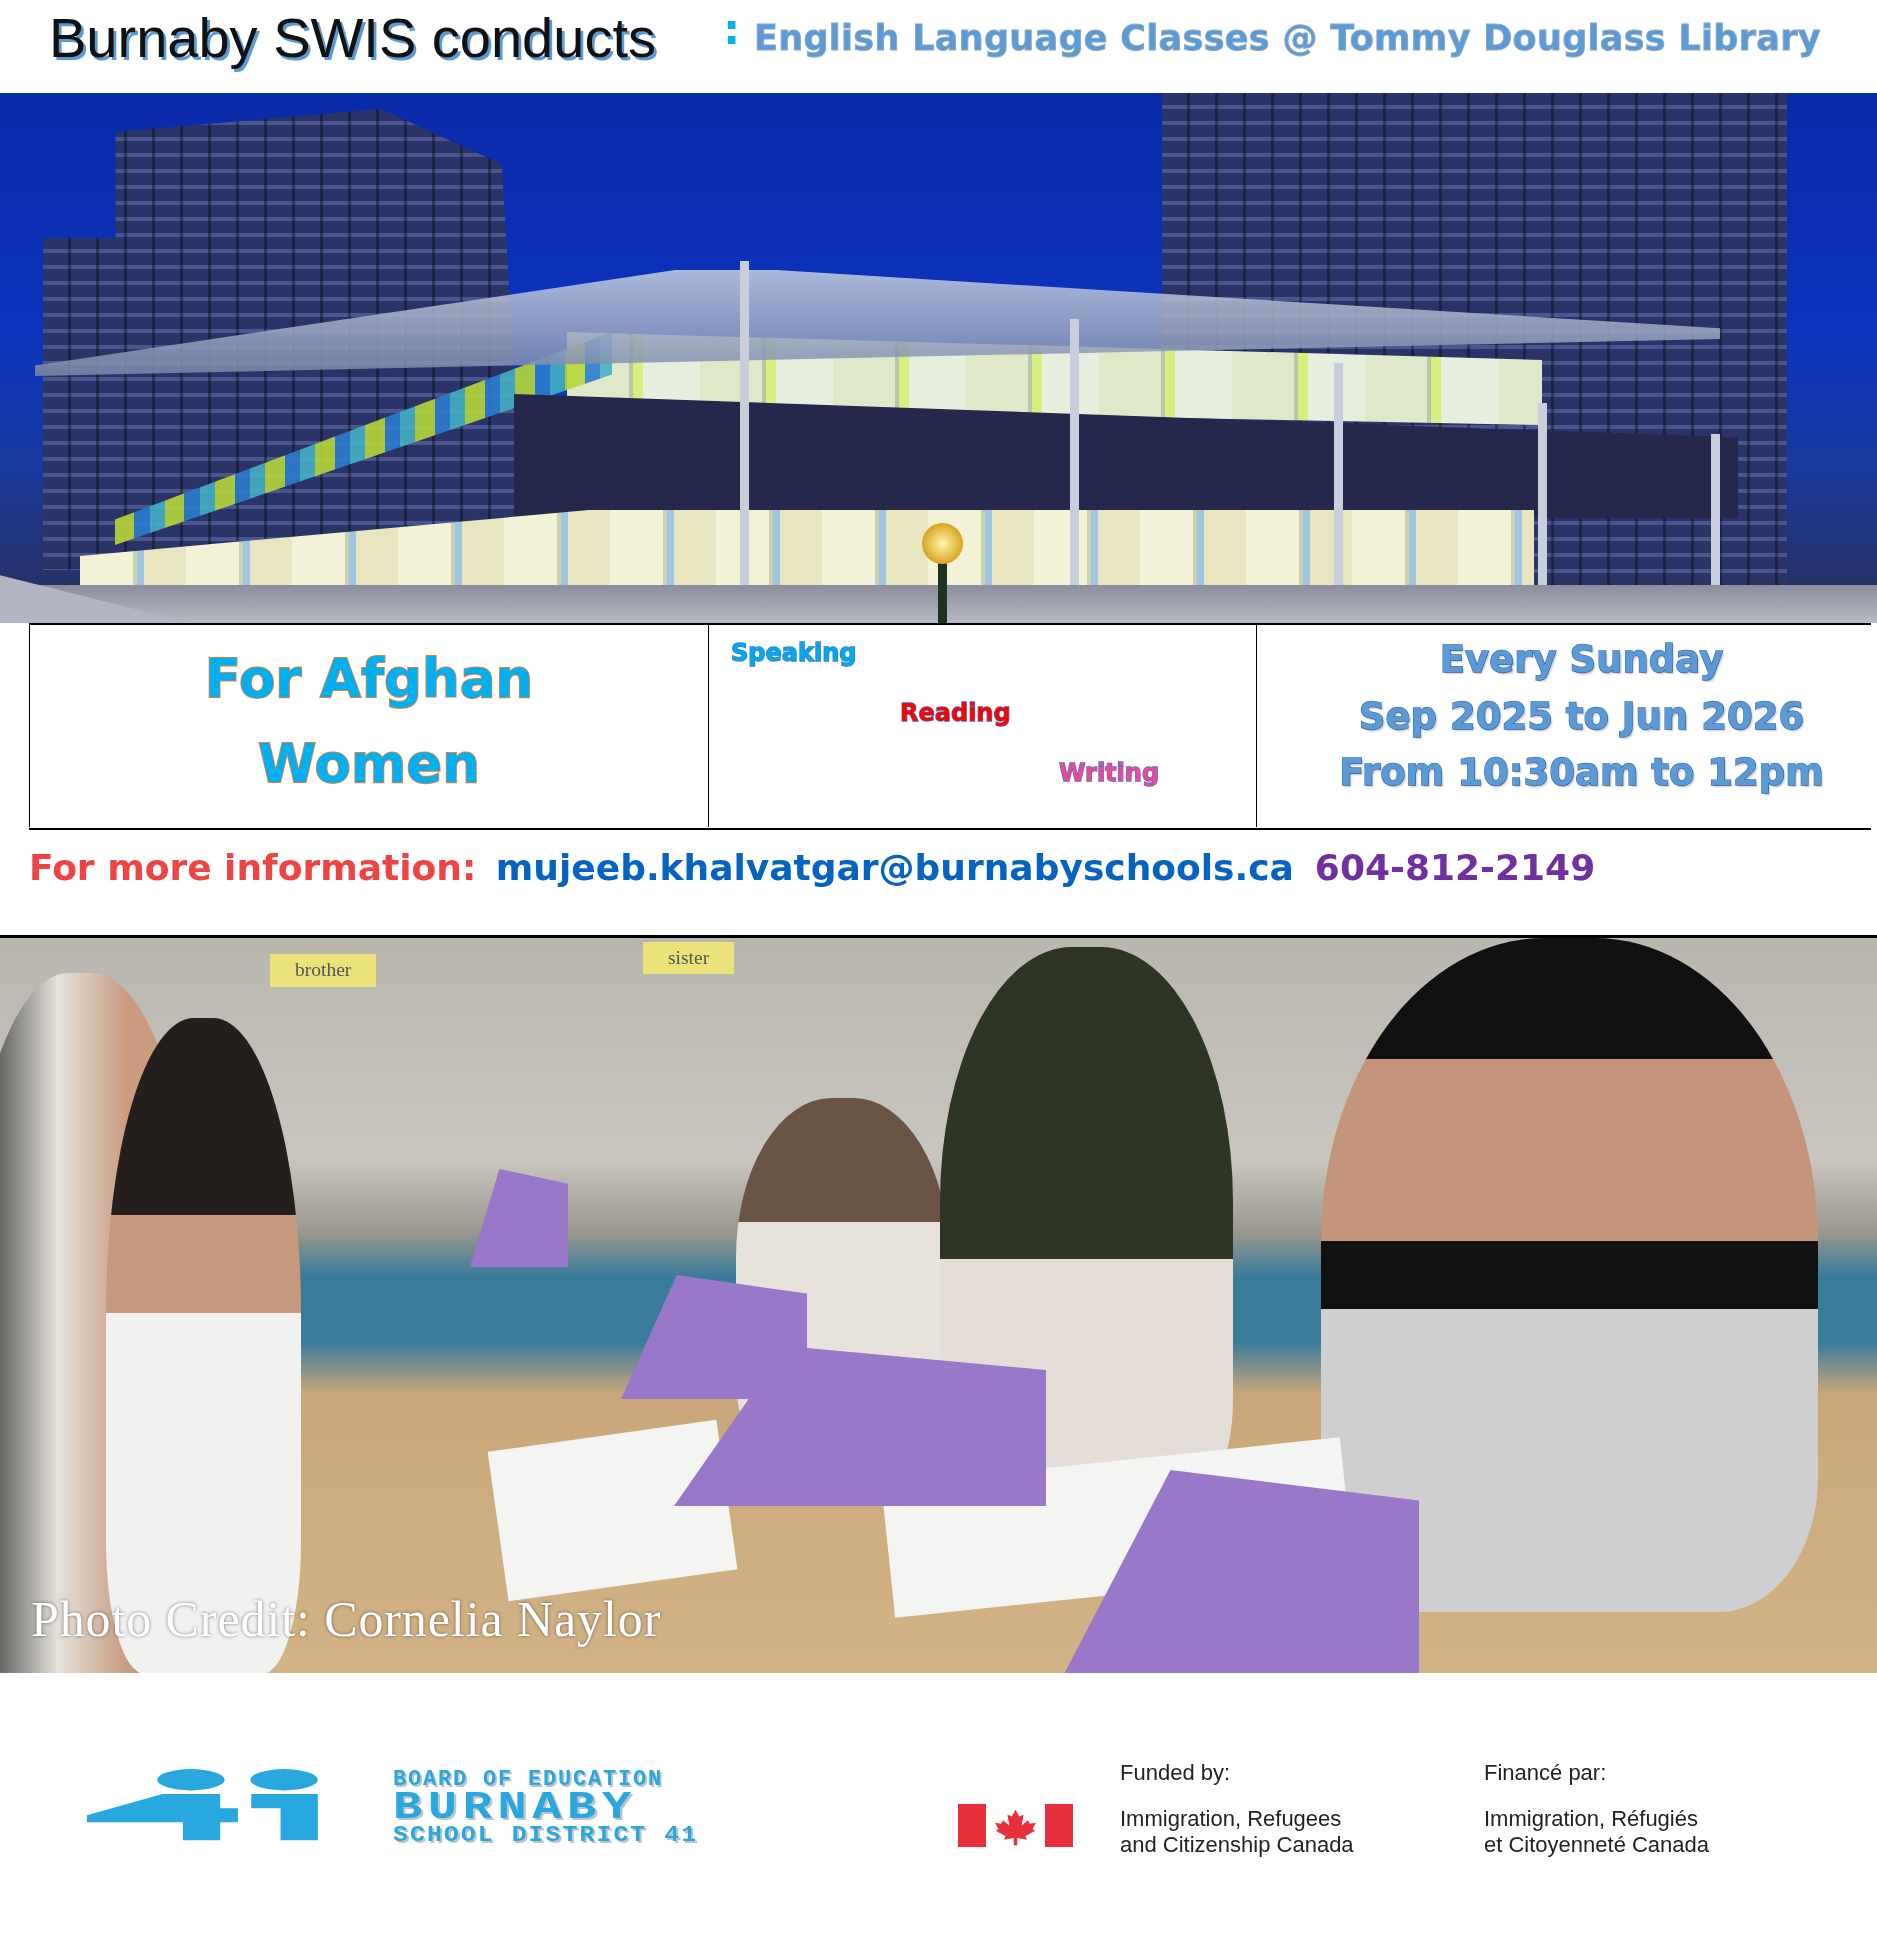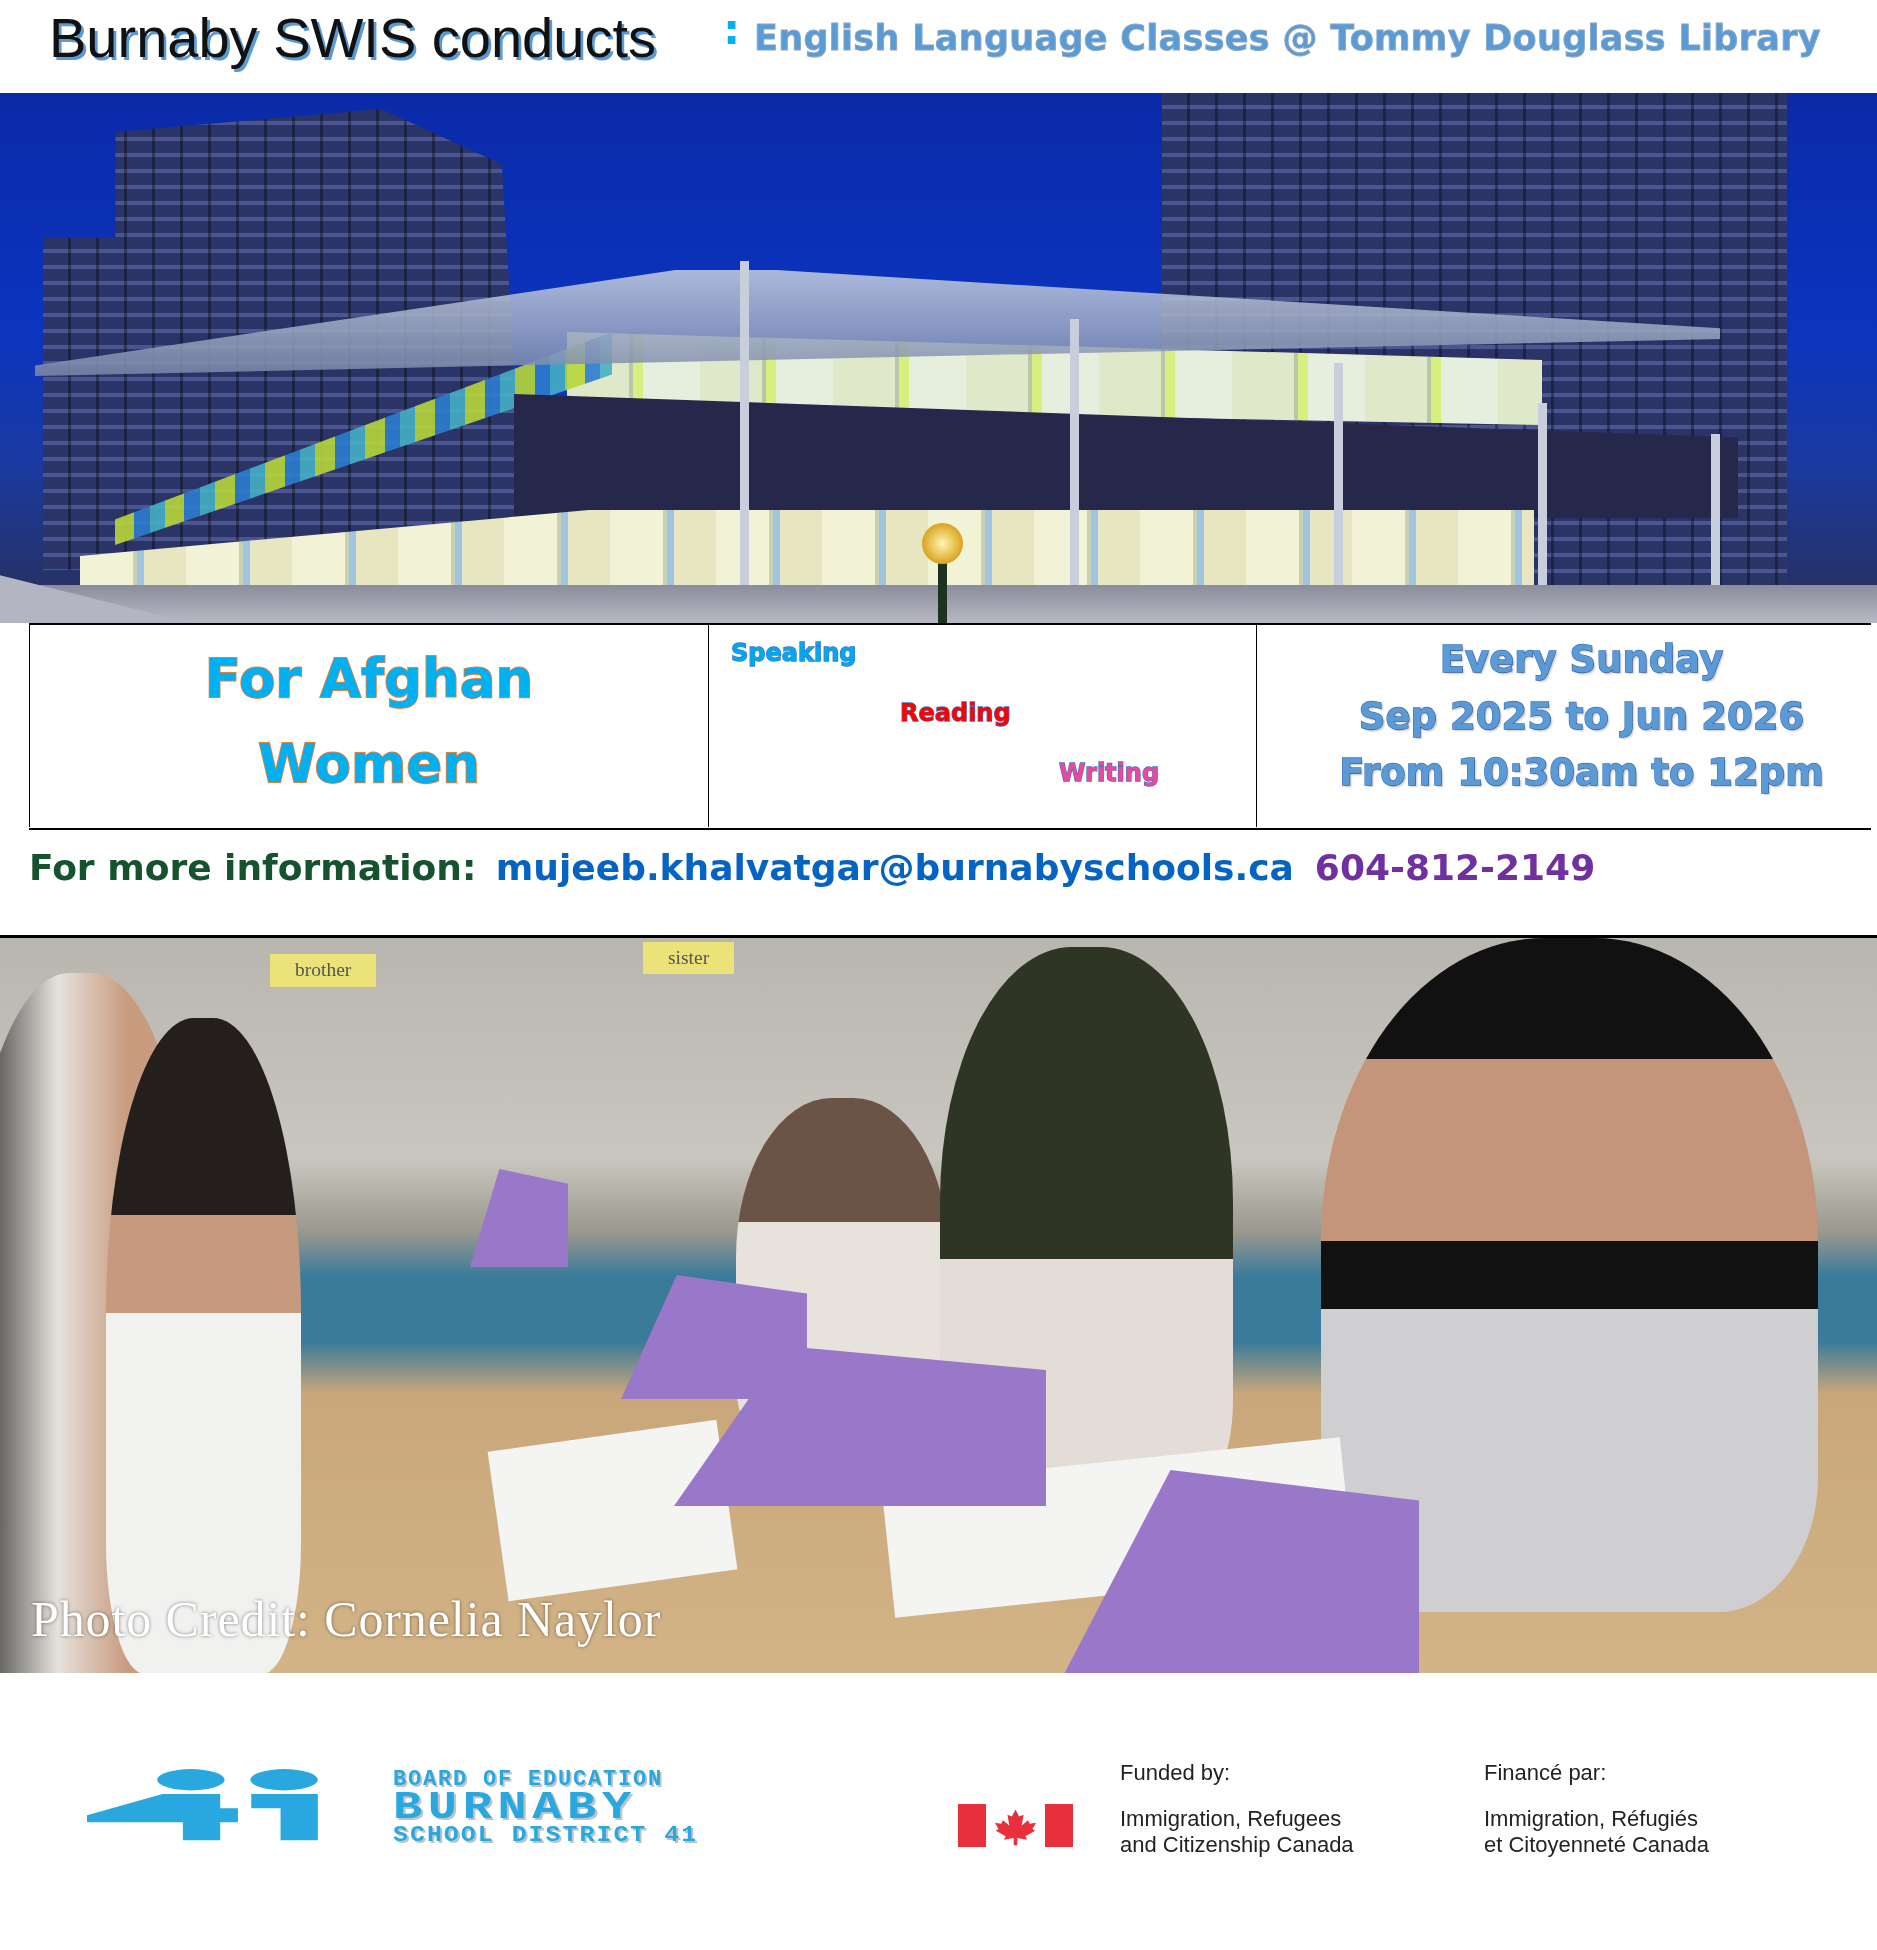--- a/index.html
+++ b/index.html
@@ -49,21 +49,21 @@
   .skill.s2 { left:191px; top:76px; color:#ff0000; }
   .skill.s3 { left:350px; top:136px; color:#ec4899; }
   .sched { position:absolute; left:0; width:100%; text-align:center; font-family:"DejaVu Sans", sans-serif; font-weight:bold; font-size:37px; color:#5b9bd5;
     -webkit-text-stroke:1.3px #4472c4; paint-order: stroke fill; line-height:1; white-space:nowrap; text-shadow: 1.8px 1.8px 1.8px rgba(0,0,0,0.2); }
   .sched.r1 { top:16px; }
   .sched.r2 { top:73px; }
   .sched.r3 { top:129px; }
 
   
   .contact { position:absolute; left:29px; top:847px; height:53px; white-space:nowrap; font-family:"DejaVu Sans", sans-serif; font-size:36px; font-weight:bold; }
-  .contact .label { color:#14532d; }
+  .contact .label { color:#ef4444; }
   .contact .email { color:#0563c1; margin-left:19.5px; }
   .contact .phone { color:#7030a0; margin-left:21px; }
   .contact-rule { position:absolute; left:0; top:935px; width:1877px; height:2.7px; background:#000; }
 
   
   .photo-classroom { position:absolute; left:0; top:938px; width:1877px; height:735px; overflow:hidden;
     background: linear-gradient(180deg, #b8b6ae 0%, #c8c6be 30%, #9a988e 40%, #3b7b9a 46%, #3b7b9a 55%, #c9a77a 62%, #d3b487 100%); padding-left: 12px; }
   .wall-label { position:absolute; top:12.4px; padding:5.3px 25px; background:#ece27a; color:#555; font-family:"Liberation Serif", serif; font-size:19.5px; }
   .person { position:absolute; border-radius:45% 45% 20% 20%; }
   .tent { position:absolute; background:#9a78c9; clip-path: polygon(0 100%, 30% 0, 100% 15%, 100% 100%); }

